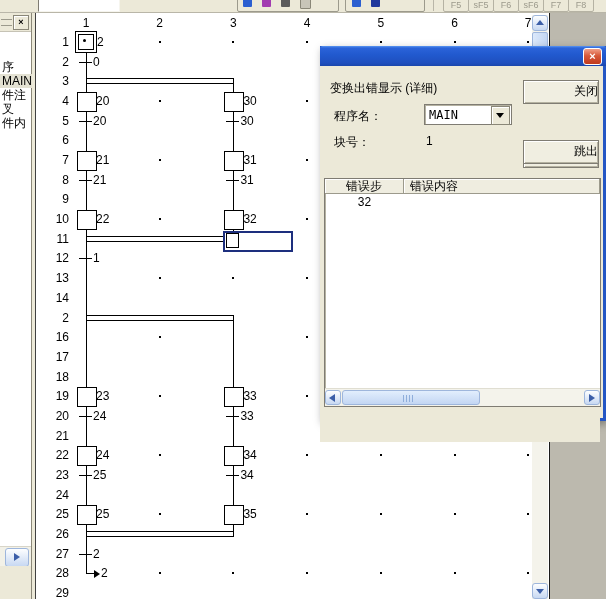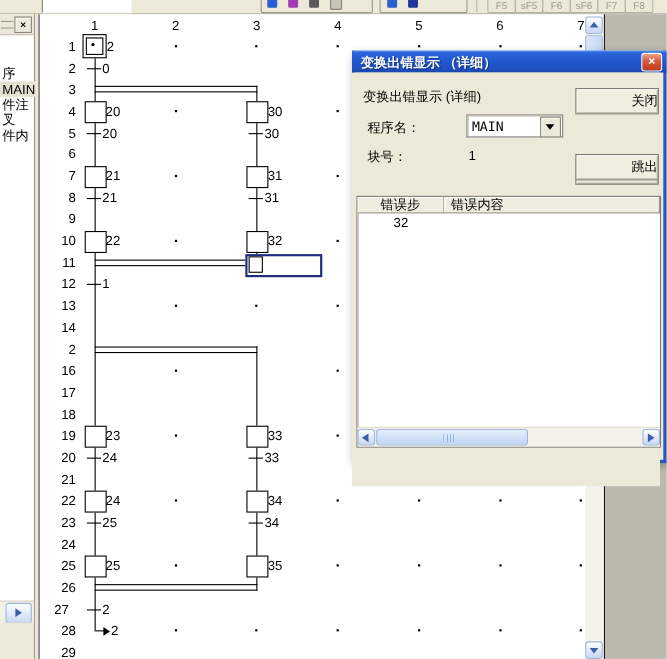--- a/index.html
+++ b/index.html
@@ -172,21 +172,21 @@
         <div class="row-num" style="top: 336.88px;">17</div>
         <div class="row-num" style="top: 356.56px;">18</div>
         <div class="row-num" style="top: 376.24px;">19</div>
         <div class="row-num" style="top: 395.92px;">20</div>
         <div class="row-num" style="top: 415.6px;">21</div>
         <div class="row-num" style="top: 435.28px;">22</div>
         <div class="row-num" style="top: 454.96px;">23</div>
         <div class="row-num" style="top: 474.64px;">24</div>
         <div class="row-num" style="top: 494.32px;">25</div>
         <div class="row-num" style="top: 514px;">26</div>
-        <div class="row-num" style="top: 533.68px; text-align: center;">27</div>
+        <div class="row-num" style="top: 533.68px;">27</div>
         <div class="row-num" style="top: 553.36px;">28</div>
         <div class="row-num" style="top: 573.04px;">29</div>
       </div>
     <div id="sfc-layer">
         <div class="vline" style="left: 50px; top: 39px; height: 521.36px;"></div>
         <div class="vline" style="left: 197.4px; top: 65.36px; height: 163.44px;"></div>
         <div class="vline" style="left: 197.4px; top: 301.52px; height: 222.48px;"></div>
         <div class="dbl" style="left: 50px; top: 65.36px; width: 148.4px;"></div>
         <div class="dbl" style="left: 50px; top: 222.8px; width: 140.4px;"></div>
         <div class="dbl" style="left: 50px; top: 301.52px; width: 148.4px;"></div>
@@ -310,21 +310,20 @@
       <div class="sb-btn" style="bottom:0;">
           <div class="tri-down"></div>
         </div>
     </div>
   </div>
 
   <div class="right-strip"></div>
 
   <div class="dialog">
     <div class="dlg-title">
-      <span class="dlg-title-text">变换出错显示 （详细）</span>
       <div class="dlg-close">×</div>
     </div>
     <div class="dlg-body">
       <div class="dlg-heading">变换出错显示 (详细)</div>
       <div class="dlg-label" style="left:14px;top:42px;">程序名：</div>
       <div class="combo">
         <span class="combo-text">MAIN</span>
         <div class="combo-btn">
           <div class="combo-tri"></div>
         </div>

